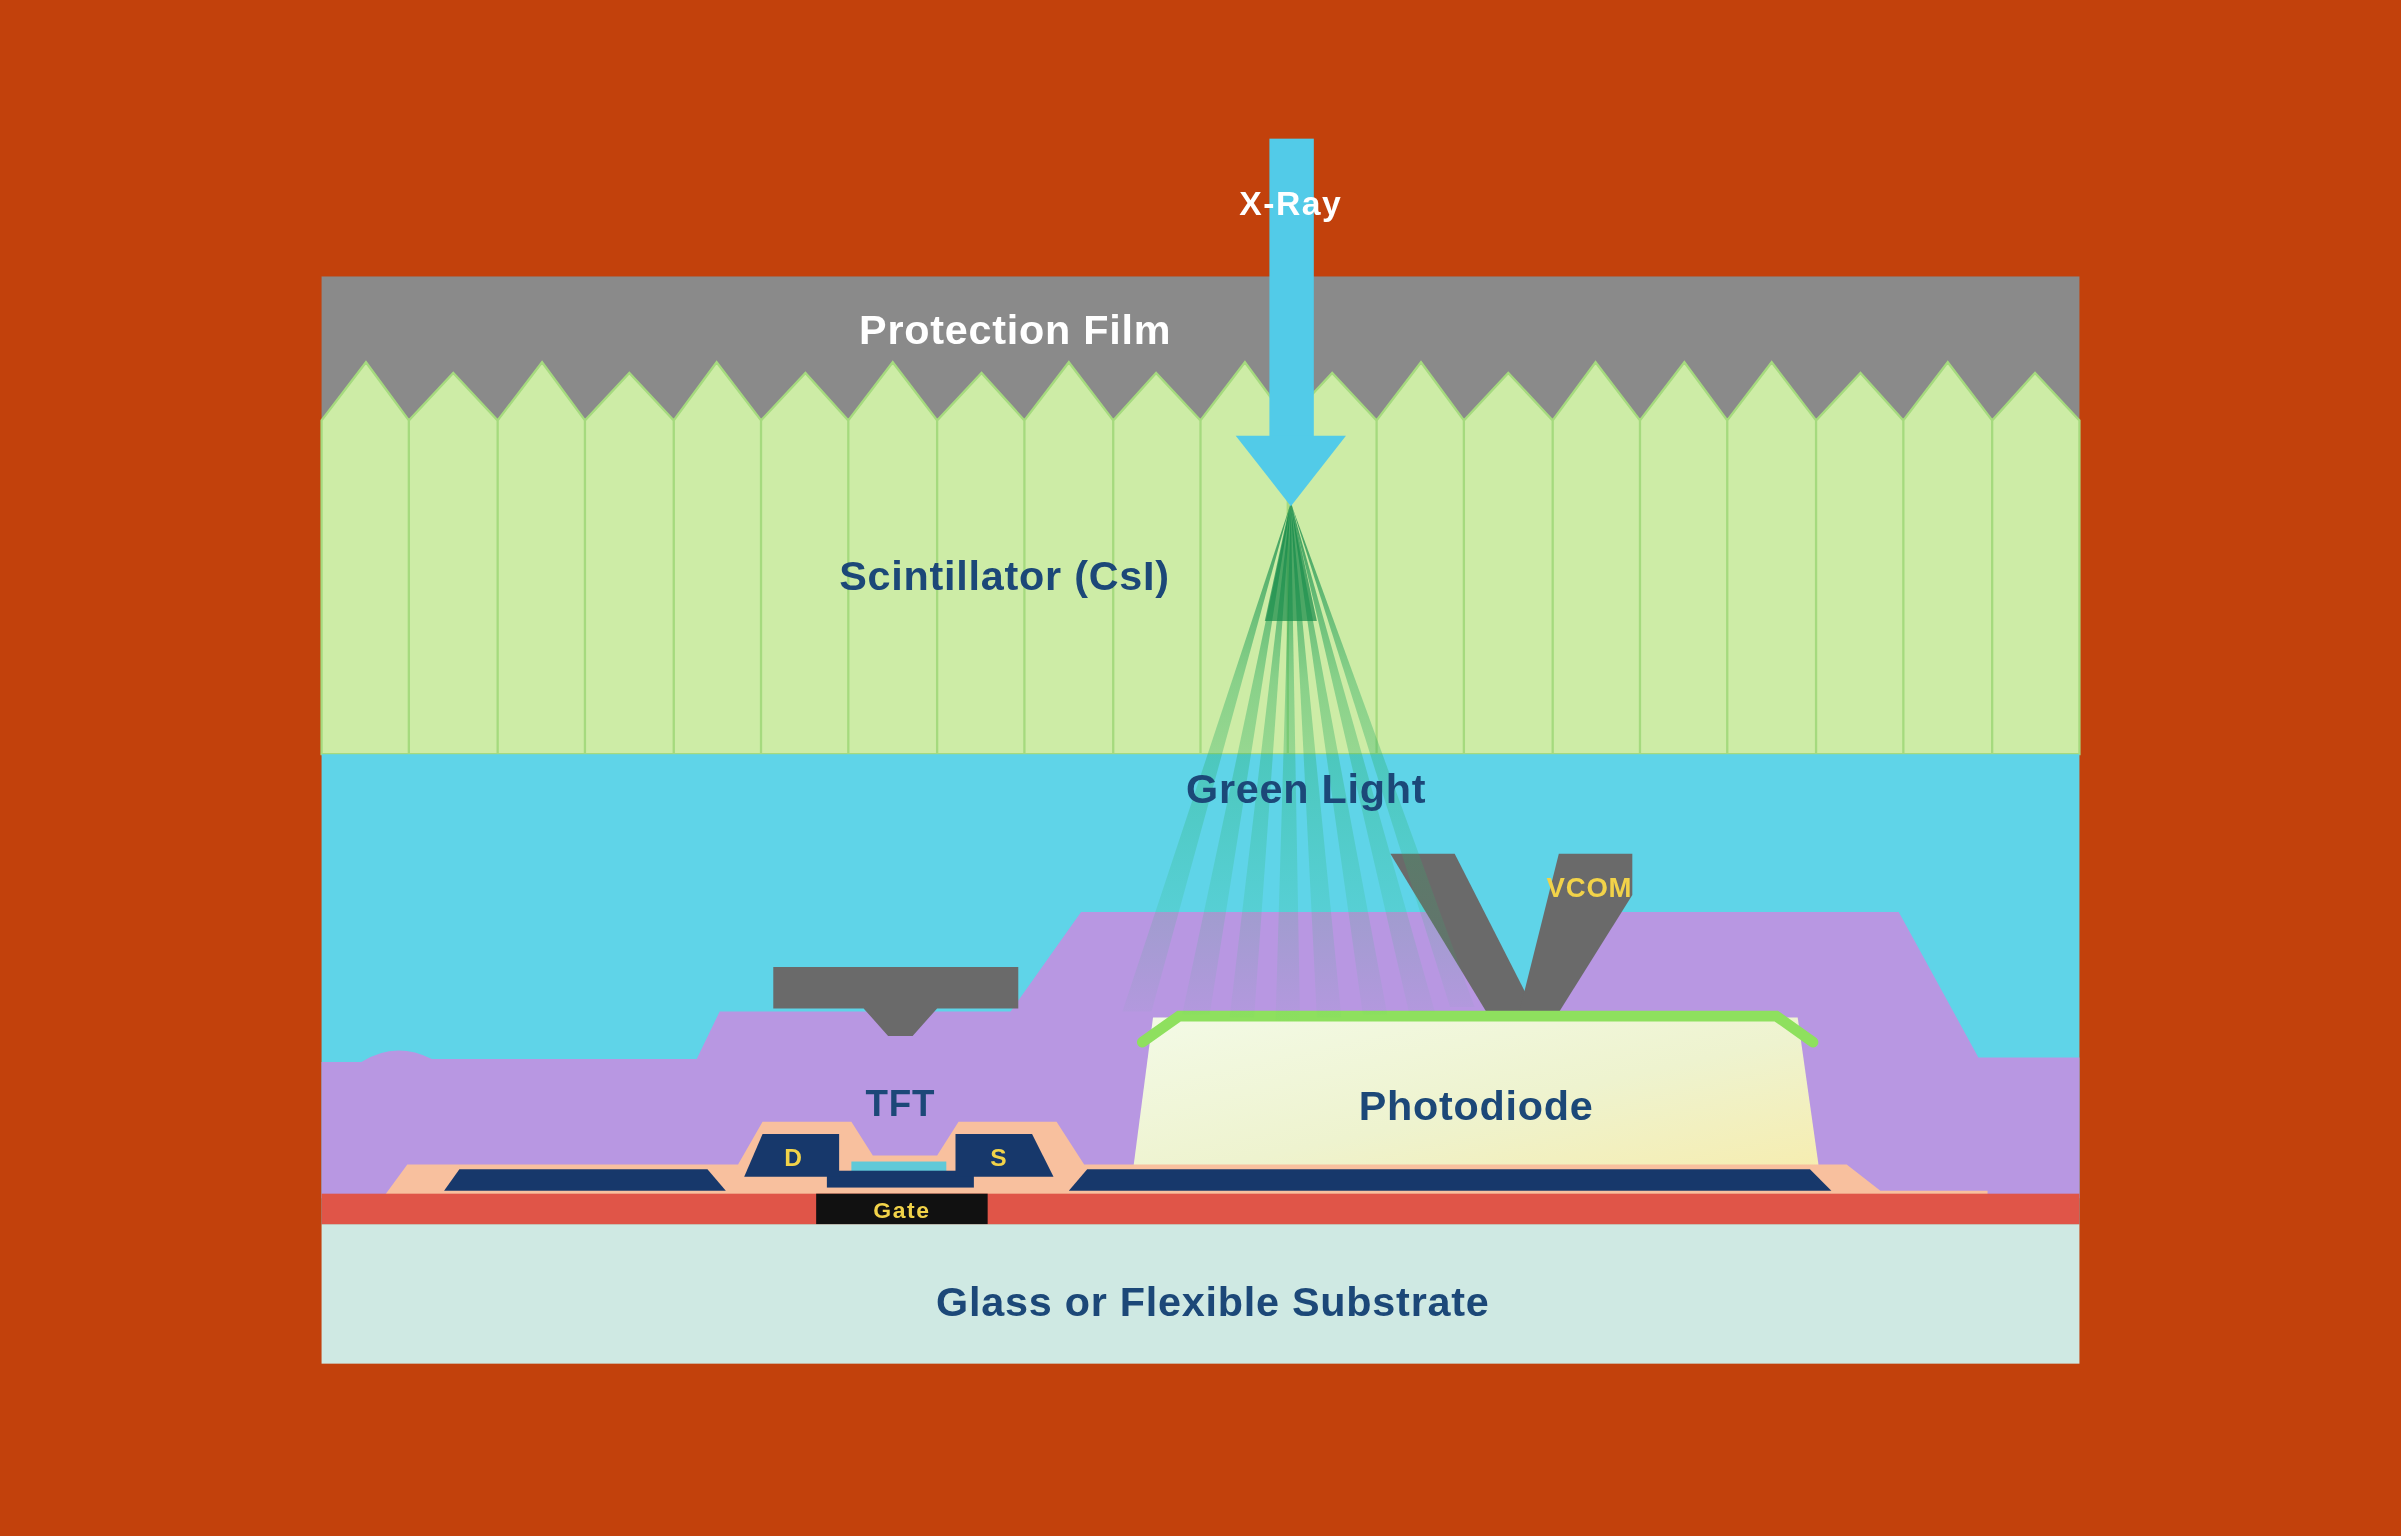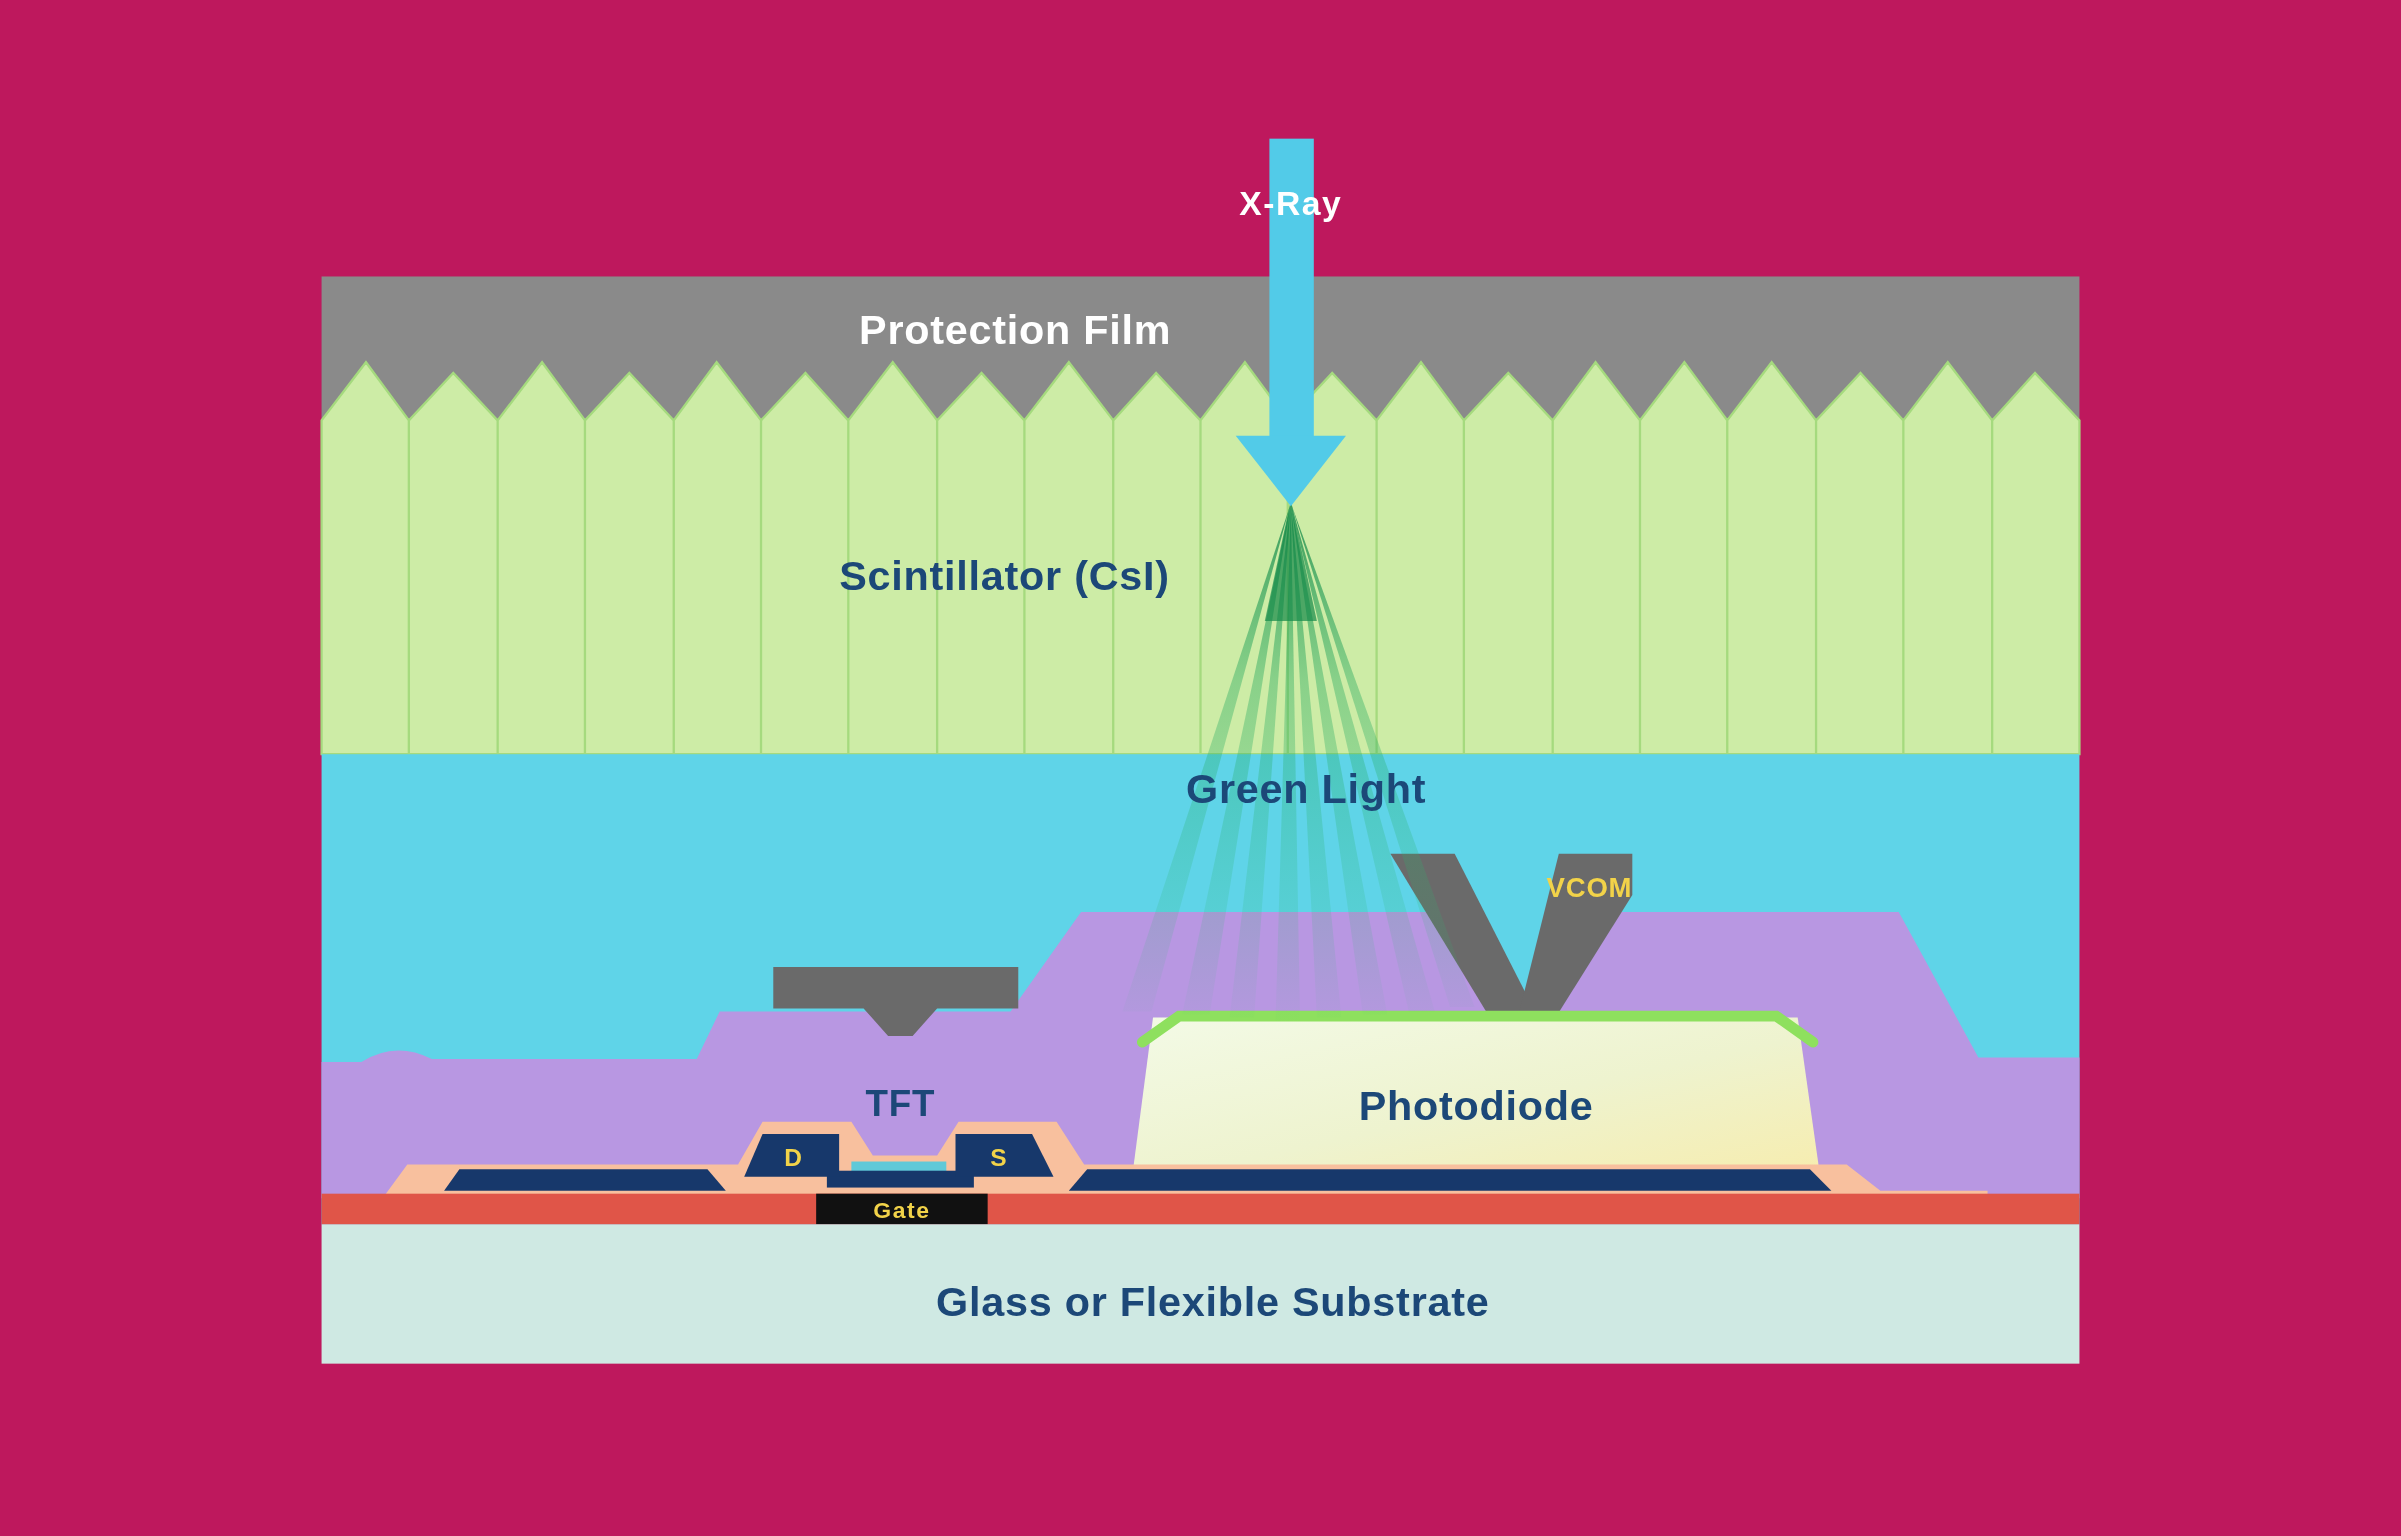--- a/index.html
+++ b/index.html
@@ -1,16 +1,16 @@
 <!DOCTYPE html>
 <html style="font-size:7.7px"><head>
 <meta charset="utf-8">
 <style>
   html,body{margin:0;padding:0;background:#ffffff;width:100%;height:100%;overflow:hidden;}
-  .stage{width:100vw;height:100vh;background:#be185d;text-align:right;}
+  .stage{width:100vw;height:100vh;background:#c2410c;text-align:right;}
   svg{display:block;width:100%;height:100%;}
   text{font-family:"Liberation Sans",sans-serif;font-weight:bold;}
   .lbl-navy{fill:#1c4878;}
   .lbl-white{fill:#ffffff;}
   .lbl-yellow{fill:#f2d349;}
   .big{font-size:27px;letter-spacing:.5px;}
   .mid{font-size:24px;letter-spacing:.5px;}
   .sm{font-size:18px;letter-spacing:.5px;}
   .tiny{font-size:16px;}
   .gatefs{font-size:15px;letter-spacing:1px;}

